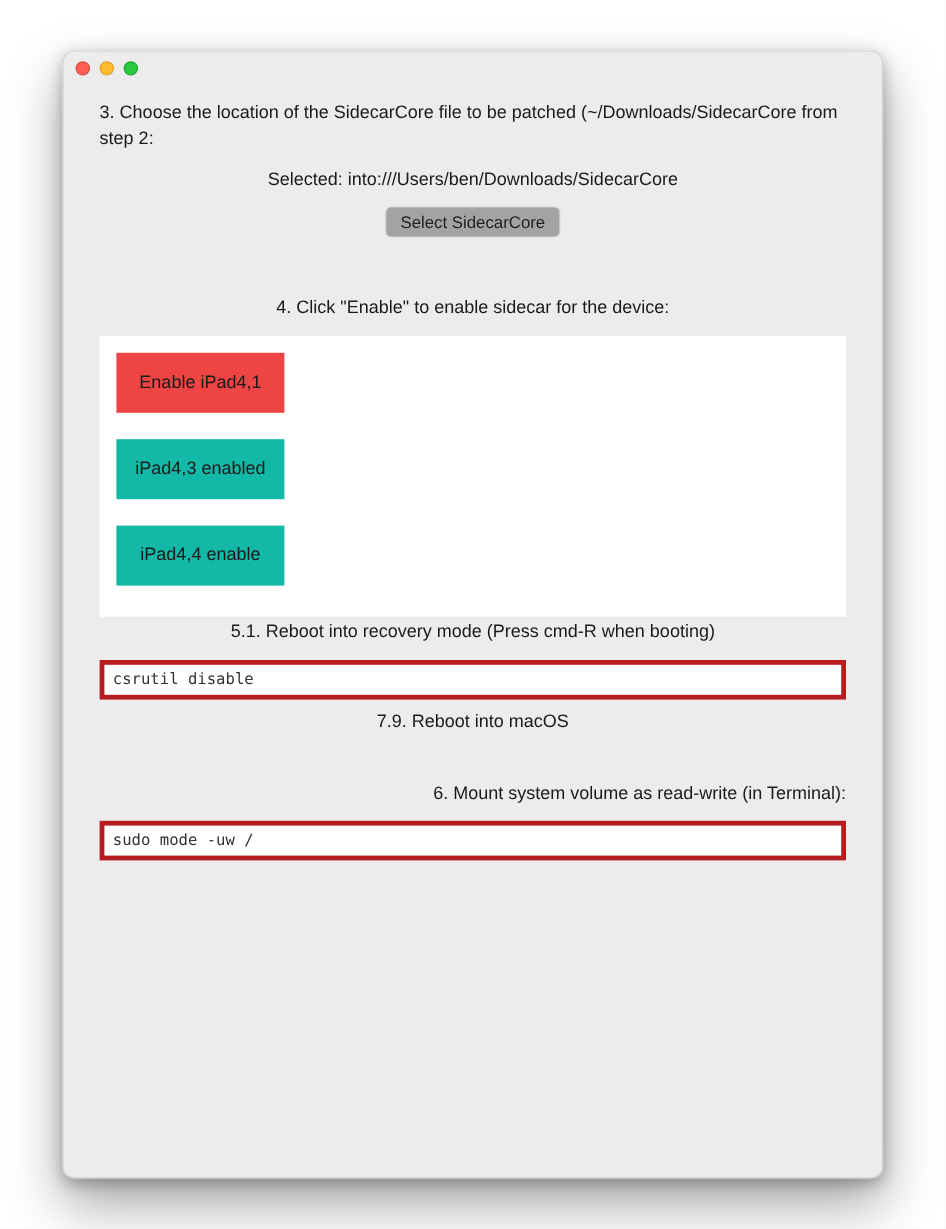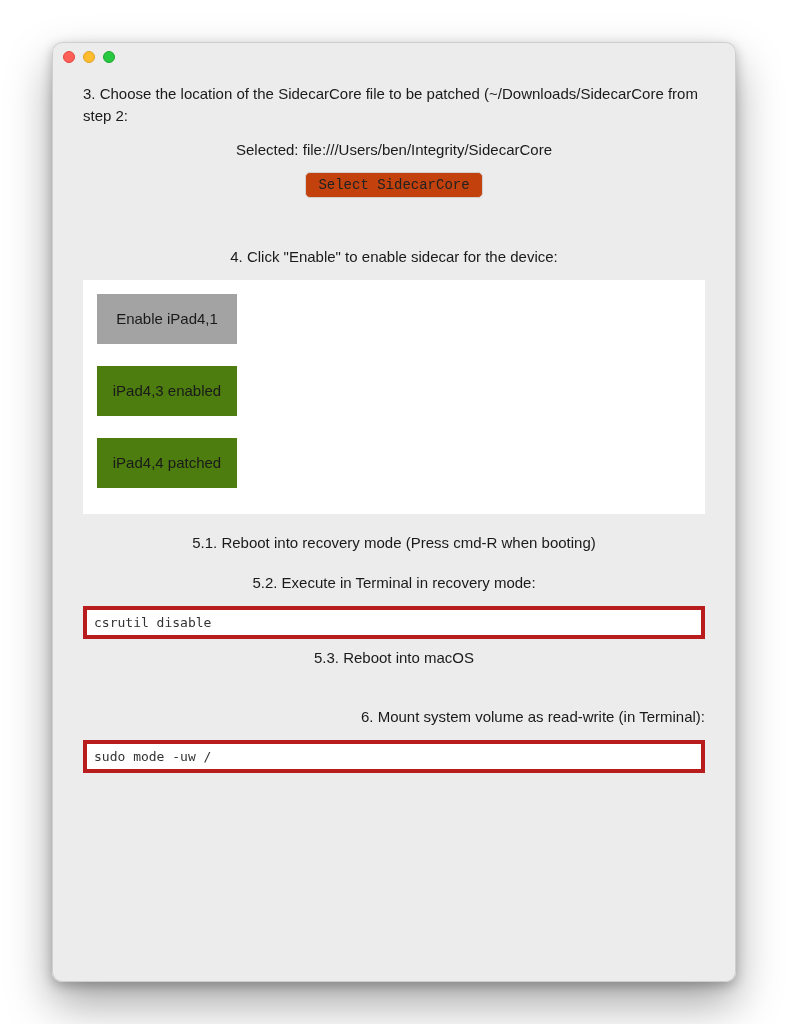--- a/index.html
+++ b/index.html
@@ -75,27 +75,26 @@
       margin-top: 48px;
     }
     .gap2 {
       margin-top: 38px;
       text-align: right;
     }
 
     .btn-select {
       display: inline-block;
       padding: 4px 12px;
-      background: #c2410c;
+      background: #a3a3a3;
       border: 1px solid #d1d1d1;
       border-radius: 5px;
       font-size: 14px;
       color: #222;
       cursor: pointer;
-      font-family: Liberation Mono, monospace;
     }
     .center-row {
       text-align: center;
       margin-top: 6px;
       margin-bottom: 6px;
     }
 
     .panel {
       background: #fff;
       padding: 14px 14px 4px 14px;
@@ -105,68 +104,67 @@
       display: block;
       width: 140px;
       height: 50px;
       line-height: 50px;
       text-align: center;
       font-size: 15px;
       color: #1a1a1a;
       margin-bottom: 22px;
       cursor: pointer;
     }
-    .orange { background: #a3a3a3; }
-    .green  { background: #4d7c0f; }
+    .orange { background: #ef4444; }
+    .green  { background: #14b8a6; }
 
     .code-box {
       width: 100%;
       background: #fff;
       border: 4px solid #b91c1c;
       font-family: "Menlo", "Monaco", monospace;
       font-size: 13px;
       padding: 5px 7px;
       color: #333;
       white-space: nowrap;
       overflow: hidden;
     }
     .sub {
-      margin-top: 18px;
+      margin-top: 2px;
     }
   </style>
 </head>
 <body>
 
 <div class="backdrop">
   <div class="window-shadow"></div>
   <div class="window">
     <div class="titlebar">
       <div class="tl-dot tl-close"></div>
       <div class="tl-dot tl-min"></div>
       <div class="tl-dot tl-max"></div>
     </div>
 
     <div class="content">
 
       <div class="step step-left">3. Choose the location of the SidecarCore file to be patched (~/Downloads/SidecarCore from step 2:</div>
-      <div class="step">Selected: file:///Users/ben/Integrity/SidecarCore</div>
+      <div class="step">Selected: into:///Users/ben/Downloads/SidecarCore</div>
       <div class="center-row">
         <button class="btn-select">Select SidecarCore</button>
       </div>
 
       <div class="step gap">4. Click "Enable" to enable sidecar for the device:</div>
       <div class="panel">
         <div class="device-btn orange">Enable iPad4,1</div>
         <div class="device-btn green">iPad4,3 enabled</div>
-        <div class="device-btn green">iPad4,4 patched</div>
+        <div class="device-btn green">iPad4,4 enable</div>
       </div>
 
       <div class="step sub">5.1. Reboot into recovery mode (Press cmd-R when booting)</div>
-      <div class="step sub">5.2. Execute in Terminal in recovery mode:</div>
       <div class="code-box">csrutil disable</div>
-      <div class="step" style="margin-top:8px">5.3. Reboot into macOS</div>
+      <div class="step" style="margin-top:8px">7.9. Reboot into macOS</div>
 
       <div class="step gap2">6. Mount system volume as read-write (in Terminal):</div>
       <div class="code-box">sudo mode -uw /</div>
 
     </div>
   </div>
 </div>
 
 </body></html>

